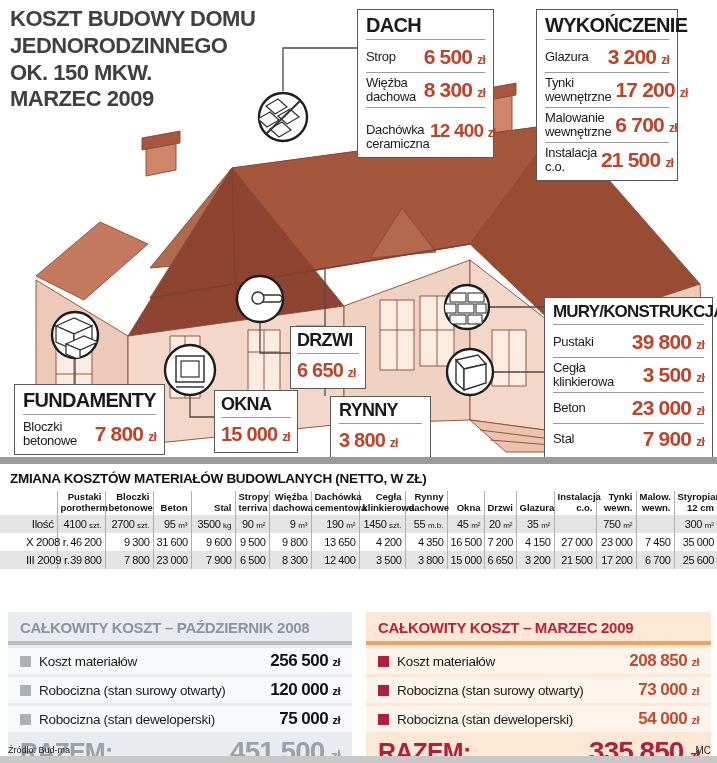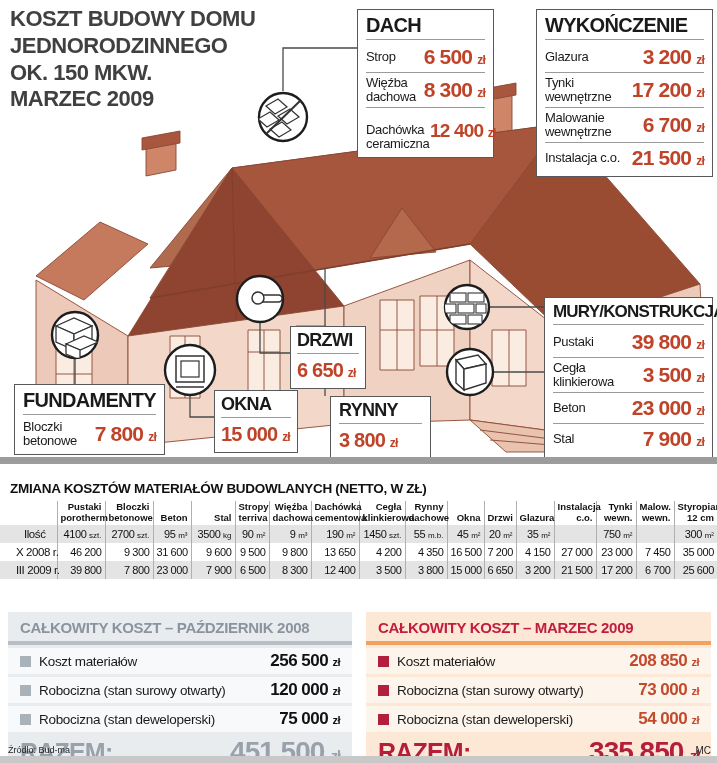--- a/index.html
+++ b/index.html
@@ -25,29 +25,29 @@
         letter-spacing:-0.8px;margin-left:4px;}
   .czl{font-size:12px;font-weight:bold;color:#bf4328;}
   .cval-only{font-size:20px;font-weight:bold;color:#bf4328;letter-spacing:-0.8px;
         padding-top:3px;white-space:nowrap;}
 
   
   .bar-top{position:absolute;left:0;top:457px;width:717px;height:7px;background:#9c9c9c;}
   .bar-bottom{position:absolute;left:0;top:756px;width:717px;height:7px;background:#c8c8c8;}
 
   
-  .tblwrap{position:absolute;left:0;top:466px;width:717px;margin-top:10px;}
+  .tblwrap{position:absolute;left:0;top:466px;width:717px;}
   .tbl-title{font-size:13.5px;font-weight:bold;color:#111;padding:5px 10px 5px;letter-spacing:-0.3px;}
   table.mat{width:717px;border-collapse:collapse;table-layout:fixed;}
   table.mat th{font-size:9.5px;font-weight:bold;color:#111;text-align:right;vertical-align:bottom;
     padding:1px 3px 2px;line-height:1.12;white-space:pre-line;border-left:1px solid #b0b0b0;}
   table.mat th.rl{border-left:none;}
   table.mat td{font-size:11px;color:#111;text-align:right;padding:3px 3px;white-space:nowrap;
     border-left:1px solid #b0b0b0;letter-spacing:-0.4px;}
-  table.mat td.rl{border-left:none;text-align:center;padding-left:16px;font-size:11.5px;}
+  table.mat td.rl{border-left:none;text-align:right;padding-left:26px;font-size:11.5px;}
   table.mat tr.alt{background:#e4e4e4;}
   .unit{font-size:8px;letter-spacing:0;}
 
   
   .sumbox{position:absolute;top:612px;height:170px;box-sizing:border-box;}
   .sumbox.gray{left:8px;width:344px;background:#e8ecef;}
   .sumbox.peach{left:366px;width:345px;background:#fce8d4;}
   .sum-h{font-size:15px;font-weight:bold;padding:7px 12px 5px;letter-spacing:-0.3px;}
   .gray .sum-h{color:#8b939c;}
   .peach .sum-h{color:#c11d40;}
@@ -234,21 +234,21 @@
     <div class="crow">
       <span class="clabel" style="width:52px;">Więźba dachowa</span>
       <span class="cval"><span>8 300</span> <span class="czl">zł</span></span>
     </div>
     <div class="crow">
       <span class="clabel" style="width:60px;margin-top:12px;">Dachówka ceramiczna</span>
       <span class="cval" style="font-size:19px;"><span>12 400</span> <span class="czl">zł</span></span>
     </div>
   </div>
 
-  <div class="cbox" style="left:536px;top:9px;width:177px;">
+  <div class="cbox" style="left:536px;top:9px;width:142px;">
     <div class="ct">WYKOŃCZENIE</div>
     <div class="crow">
       <span class="clabel">Glazura</span>
       <span class="cval"><span>3 200</span> <span class="czl">zł</span></span>
     </div>
     <div class="crow">
       <span class="clabel" style="width:78px;">Tynki wewnętrzne</span>
       <span class="cval"><span>17 200</span> <span class="czl">zł</span></span>
     </div>
     <div class="crow">

